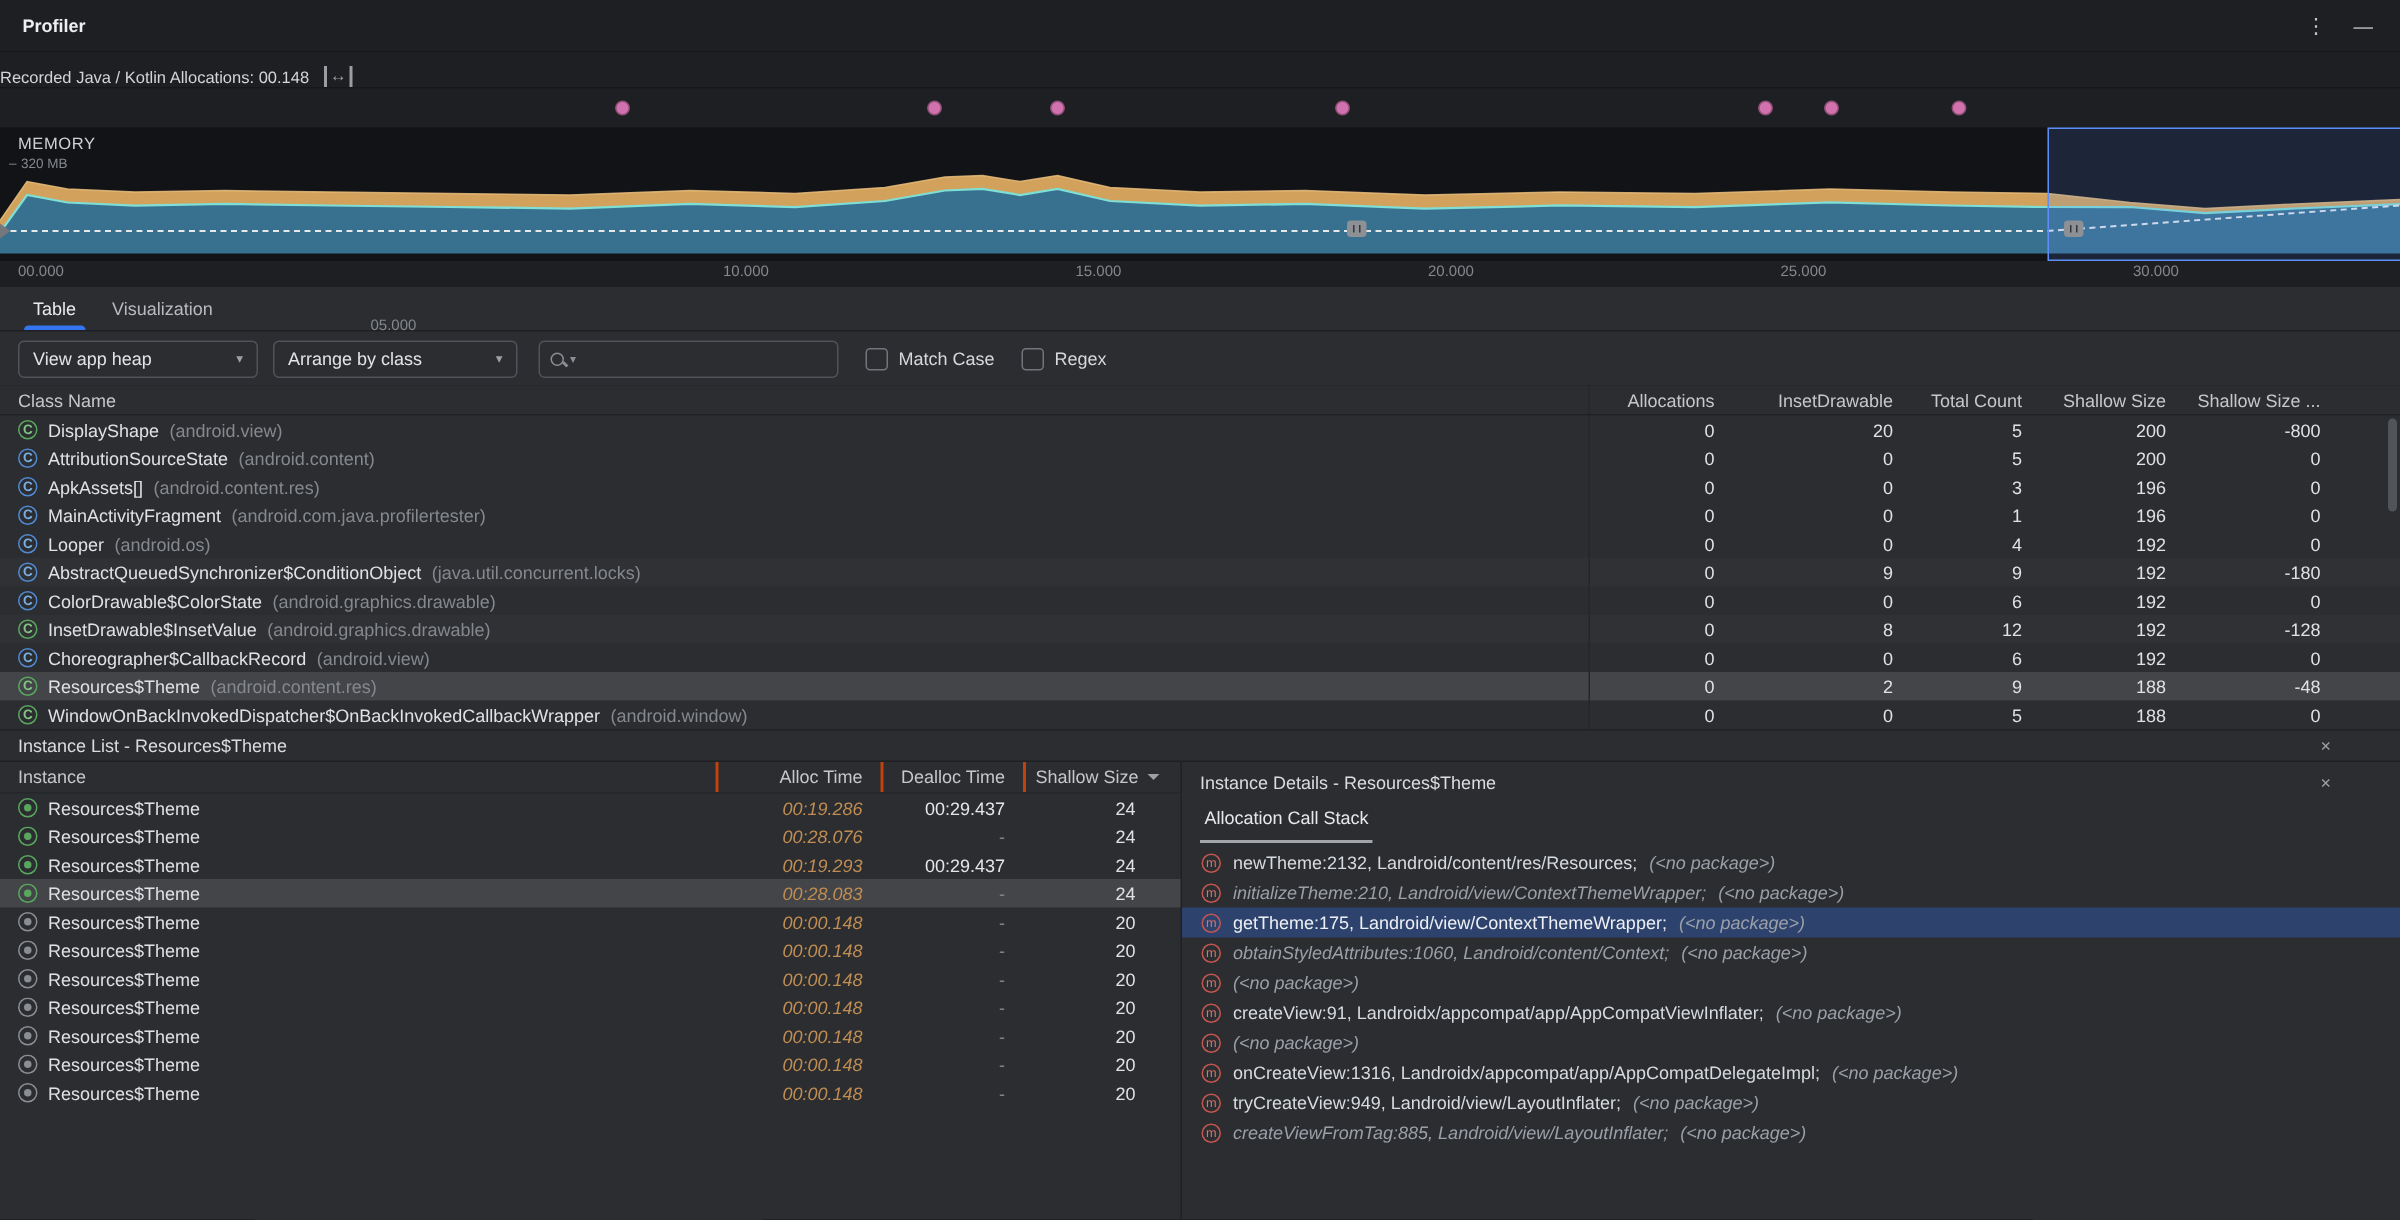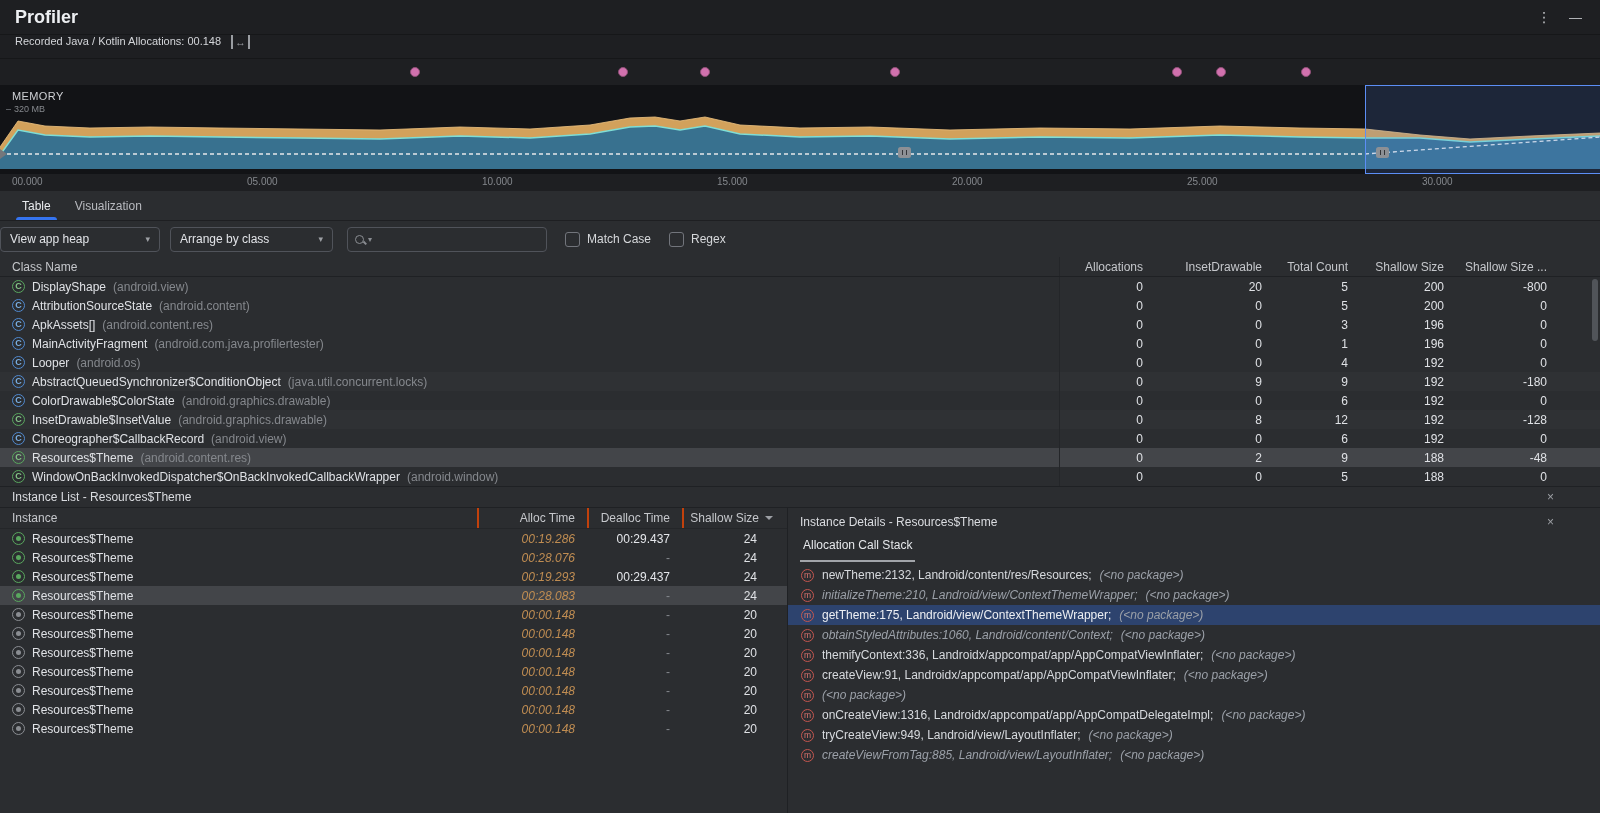--- a/index.html
+++ b/index.html
@@ -2,33 +2,33 @@
 <html><head>
 <meta charset="utf-8">
 <style>
 *{box-sizing:border-box;margin:0;padding:0}
 html,body{width:1600px;height:813px;overflow:hidden;background:#1e1f22}
 body{font-family:"Liberation Sans",sans-serif;font-size:12px;color:#dfe1e5}
 .app{width:1600px;height:813px;display:flex;flex-direction:column;position:relative;overflow:hidden}
 
 
 .titlebar{height:35px;flex:none;display:flex;align-items:center;padding-left:15px;background:#1e1f22;border-bottom:1px solid #161719}
-.app-title{font-weight:700;font-size:18px;margin-right:26px;color:#edeff2}
+.app-title{font-weight:700;font-size:12px;margin-right:26px;color:#edeff2}
 .wtabs{display:flex;height:100%}
 .wtab{display:flex;align-items:center;gap:7px;padding:0 15px;color:#c3c5c9;position:relative;cursor:default}
 .wtab.active{color:#e9ebee}
 .wtab.active::after{content:"";position:absolute;left:4px;right:4px;bottom:0;height:3px;background:#86898e;border-radius:3px 3px 0 0}
 .wtab-icon{width:13px;height:13px;border-radius:2.5px;background:#3ba595;box-shadow:inset 0 0 0 1px rgba(255,255,255,.22);position:relative;overflow:hidden}
 .wtab-icon::before{content:"";position:absolute;left:0;right:0;top:5.5px;height:1.5px;background:#12423c}
 .wtab-icon::after{content:"";position:absolute;top:0;bottom:0;left:5.5px;width:1.5px;background:#12423c}
 .titlebar-right{margin-left:auto;display:flex;align-items:center;gap:18px;padding-right:18px;color:#c3c5c9}
 .kebab{font-size:14px}.minim{font-size:13px}
 
 
-.recbar{height:24px;flex:none;display:flex;align-items:flex-start;gap:10px;padding-left:15px;background:#1e1f22;color:#d3d5d9;font-size:11px;border-bottom:1px solid #161719}
+.recbar{height:24px;flex:none;display:flex;align-items:flex-end;gap:10px;padding-left:0;background:#1e1f22;color:#d3d5d9;font-size:11px;border-bottom:1px solid #161719}
 .fit-btn{display:flex;align-items:center;justify-content:center;height:14px;padding:0 2px;border-left:2px solid #9a9da2;border-right:2px solid #9a9da2;color:#9a9da2;font-size:11px;line-height:1;cursor:pointer}
 
 
 .events{height:26px;flex:none;position:relative;background:#1e1f22}
 .event-dot{position:absolute;top:8px;width:10px;height:10px;border-radius:50%;background:#d171ae;border:1px solid #8d4f76}
 
 
 .activity{height:22px;flex:none;position:relative;background:#1e1f22}
 .activity-label{position:absolute;left:12px;top:1px;font-size:11px;color:#d8dadd}
 .activity-bar{position:absolute;left:0;right:0;bottom:0;height:8px;background:#3d4045}
@@ -50,21 +50,21 @@
 .axis{height:17px;flex:none;position:relative;background:#1e1f22}
 .axis-tick{position:absolute;top:2px;font-size:10px;color:#85888d}
 
 
 .viewtabs{height:30px;flex:none;display:flex;align-items:stretch;gap:4px;padding:0 12px;background:#2b2d30;border-bottom:1px solid #1e1f22}
 .vtab{display:flex;align-items:center;padding:0 10px;color:#b8babf;position:relative;cursor:default}
 .vtab.active{color:#e9ebee}
 .vtab.active::after{content:"";position:absolute;left:4px;right:4px;bottom:0;height:3px;background:#3574f0;border-radius:3px 3px 0 0}
 
 
-.toolbar{height:36px;flex:none;display:flex;align-items:center;gap:10px;padding:0 0;background:#2b2d30}
+.toolbar{height:36px;flex:none;display:flex;align-items:center;gap:10px;padding:0 12px;background:#2b2d30}
 .select{height:25px;border:1px solid #50535a;border-radius:4px;display:flex;align-items:center;padding:0 9px;gap:8px;color:#e2e4e8;cursor:pointer}
 .sel-heap{width:160px}.sel-arrange{width:163px}
 .chev{margin-left:auto;color:#9da0a5;font-size:9px}
 .search{height:25px;width:200px;border:1px solid #50535a;border-radius:4px;display:flex;align-items:center;gap:4px;padding:0 7px;margin-left:4px}
 .mag{width:9px;height:9px;border:1.5px solid #8a8d92;border-radius:50%;position:relative;flex:none}
 .mag::after{content:"";position:absolute;width:4px;height:1.5px;background:#8a8d92;right:-3.5px;bottom:-1px;transform:rotate(45deg)}
 .search-caret{color:#8a8d92;font-size:8px}
 .search input{background:transparent;border:none;outline:none;color:#e2e4e8;flex:1;min-width:0;font:inherit}
 .check{display:flex;align-items:center;gap:7px;margin-left:8px;color:#d6d8db;cursor:pointer}
 .box{width:15px;height:15px;border:1px solid #72757c;border-radius:3px;background:transparent;flex:none}
@@ -171,21 +171,21 @@
       </div>
     <div class="range-handle" id="handle2" style="left: 1376px;">
         <i class="grip"></i>
       </div>
     <div class="mem-label">MEMORY</div>
     <div class="mem-axis">320 MB</div>
   </div>
 
   <div class="axis" id="axis">
       <span class="axis-tick" style="left: 12px;">00.000</span>
-      <span class="axis-tick" style="left: 247px;">05.000</span>
+      <span class="axis-tick" style="left: 247px; margin-top: 36px;">05.000</span>
       <span class="axis-tick" style="left: 482px;">10.000</span>
       <span class="axis-tick" style="left: 717px;">15.000</span>
       <span class="axis-tick" style="left: 952px;">20.000</span>
       <span class="axis-tick" style="left: 1187px;">25.000</span>
       <span class="axis-tick" style="left: 1422px;">30.000</span>
     </div>
 
   <div class="viewtabs">
     <div class="vtab active">Table</div>
     <div class="vtab">Visualization</div>
@@ -514,21 +514,20 @@
             <span class="ftxt">getTheme:175, Landroid/view/ContextThemeWrapper;</span>
             <span class="fpkg">(&lt;no package&gt;)</span>
           </div>
           <div class="frame dim">
             <span class="m-icon">m</span>
             <span class="ftxt">obtainStyledAttributes:1060, Landroid/content/Context;</span>
             <span class="fpkg">(&lt;no package&gt;)</span>
           </div>
           <div class="frame">
             <span class="m-icon">m</span>
-            <span class="ftxt">themifyContext:336, Landroidx/appcompat/app/AppCompatViewInflater;</span>
             <span class="fpkg">(&lt;no package&gt;)</span>
           </div>
           <div class="frame">
             <span class="m-icon">m</span>
             <span class="ftxt">createView:91, Landroidx/appcompat/app/AppCompatViewInflater;</span>
             <span class="fpkg">(&lt;no package&gt;)</span>
           </div>
           <div class="frame dim">
             <span class="m-icon">m</span>
             <span class="fpkg">(&lt;no package&gt;)</span>

